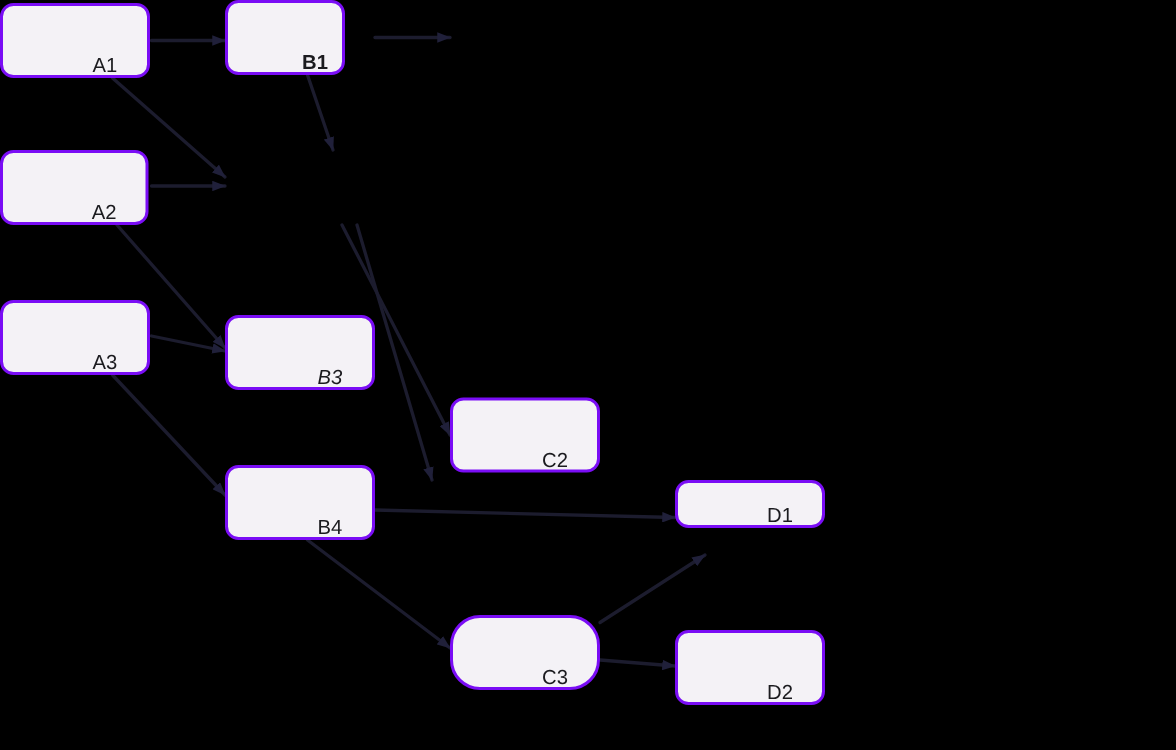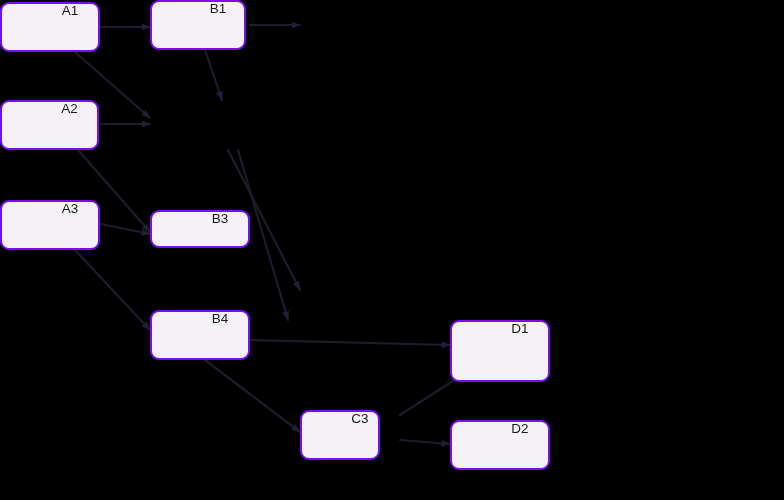--- a/index.html
+++ b/index.html
@@ -35,21 +35,21 @@
   }
   .node {
     position: absolute;
     box-sizing: border-box;
     width: 100px;
     height: 50px;
     border-radius: 9px;
     background: #f4f2f6;
     border: 2.6px solid #7a0df5;
     display: flex;
-    align-items: flex-start;
+    align-items: flex-end;
     justify-content: center;
     cursor: pointer;
     padding-left: 40px;
   }
   .node-label {
     font-family: "Liberation Sans", sans-serif;
     font-size: 13.5px;
     line-height: 1;
     color: #1b1b1f;
     letter-spacing: 0.1px;
@@ -88,33 +88,36 @@
   <div id="node-layer">
       <div class="node" style="left: 0px; top: 2px; width: 100px; height: 50px;">
         <span class="node-label">A1</span>
       </div>
       <div class="node" style="left: 0px; top: 100px; width: 99px; height: 50px;">
         <span class="node-label">A2</span>
       </div>
       <div class="node" style="left: 0px; top: 200px; width: 100px; height: 50px;">
         <span class="node-label">A3</span>
       </div>
-      <div class="node" style="left: 150px; top: 0px; width: 96px; height: 50px;">
+      <div class="node" style="left: 150px; top: 0px; width: 80px; height: 50px; font-weight: bold;">
         <span class="node-label">B1</span>
       </div>
-      <div class="node" style="left: 150px; top: 210px; width: 100px; height: 38px;">
+      <div class="node" style="left: 150px; top: 210px; width: 100px; height: 50px; font-style: italic;">
         <span class="node-label">B3</span>
       </div>
       <div class="node" style="left: 150px; top: 310px; width: 100px; height: 50px;">
         <span class="node-label">B4</span>
       </div>
-      <div class="node" style="left: 300px; top: 410px; width: 80px; height: 50px;">
+      <div class="node" style="left: 300px; top: 265px; width: 100px; height: 50px;">
+        <span class="node-label">C2</span>
+      </div>
+      <div class="node" style="left: 300px; top: 410px; width: 100px; height: 50px; border-radius: 20px;">
         <span class="node-label">C3</span>
       </div>
-      <div class="node" style="left: 450px; top: 320px; width: 100px; height: 62px;">
+      <div class="node" style="left: 450px; top: 320px; width: 100px; height: 32px;">
         <span class="node-label">D1</span>
       </div>
       <div class="node" style="left: 450px; top: 420px; width: 100px; height: 50px;">
         <span class="node-label">D2</span>
       </div>
     </div>
 
 </div>
 
 </body></html>

